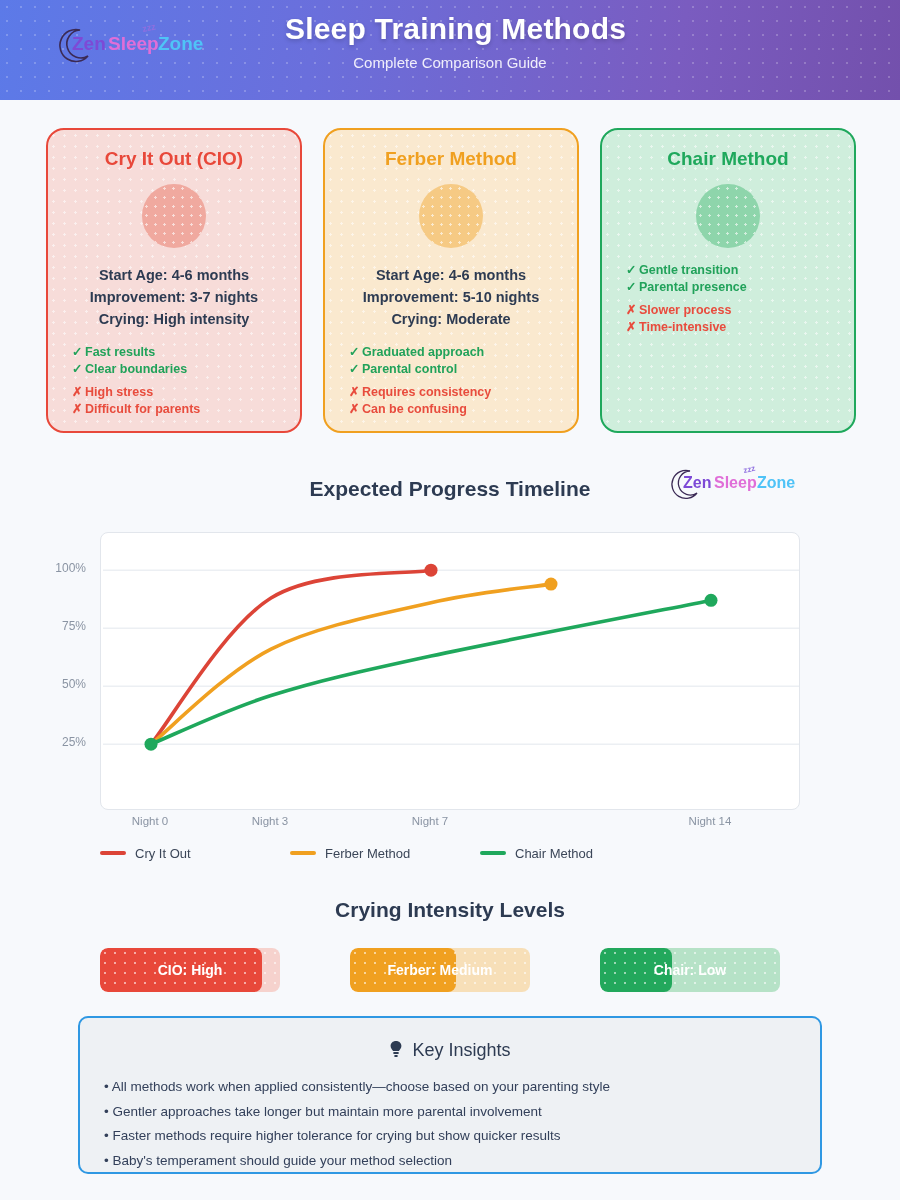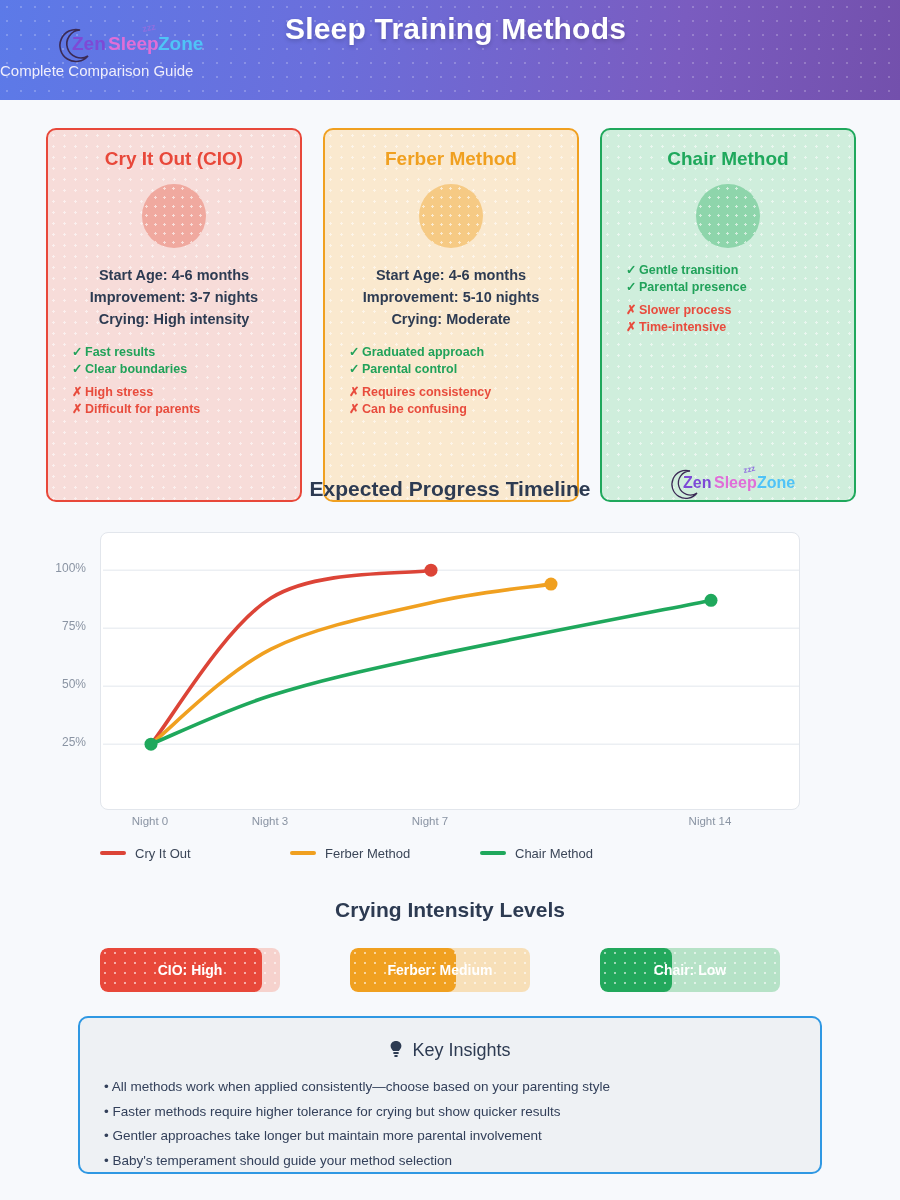--- a/index.html
+++ b/index.html
@@ -32,38 +32,38 @@
     position: absolute; left: 0; right: 0; top: 12px;
     text-align: center;
     color: #ffffff;
     font-size: 30px; font-weight: bold;
     letter-spacing: .2px;
     text-shadow: 0 2px 4px rgba(0,0,0,.18);
     margin-left: 11px;
   }
   .header-sub {
     position: absolute; left: 0; right: 0; top: 54px;
-    text-align: left;
+    text-align: center;
     color: #f0eefb;
-    font-size: 15px; font-weight: normal; margin-top: 8px;
+    font-size: 15px; font-weight: normal;
   }
 
   
   .logo-svg { display: block; overflow: visible; }
 
   
   .cards {
     position: absolute; top: 128px; left: 46px;
     width: 810px; height: 323px;
     display: flex; justify-content: space-between;
   }
   .card {
     position: relative;
-    width: 256px; height: 374px;
-    border-radius: 10px;
+    width: 256px; height: 305px;
+    border-radius: 18px;
     border: 2px solid;
     overflow: hidden;
     padding-top: 18px;
   }
   .card-dots {
     position: absolute; inset: 0;
     background-image: radial-gradient(rgba(255,255,255,0.55) 1px, transparent 1.1px);
     background-size: 11px 11px;
     pointer-events: none;
   }
@@ -364,19 +364,19 @@
         <svg width="14" height="18" viewBox="0 0 14 18">
           <path d="M7 1 C3.7 1 1.6 3.3 1.6 6 C1.6 8.1 3.2 9.6 4.1 11 L9.9 11 C10.8 9.6 12.4 8.1 12.4 6 C12.4 3.3 10.3 1 7 1 Z" fill="#2d3b52"></path>
           <rect x="4.4" y="12" width="5.2" height="2" fill="#2d3b52"></rect>
           <rect x="5.2" y="15" width="3.6" height="2" rx="1" fill="#2d3b52"></rect>
         </svg>
       </span>
       <span>Key Insights</span>
     </div>
     <div class="insights-list">
       <div class="insight-row"><span>•</span> <span>All methods work when applied consistently—choose based on your parenting style</span></div>
+      <div class="insight-row"><span>•</span> <span>Gentler approaches take longer but maintain more parental involvement</span></div>
       <div class="insight-row"><span>•</span> <span>Faster methods require higher tolerance for crying but show quicker results</span></div>
-      <div class="insight-row"><span>•</span> <span>Gentler approaches take longer but maintain more parental involvement</span></div>
       <div class="insight-row"><span>•</span> <span>Baby's temperament should guide your method selection</span></div>
     </div>
   </div>
 
 </div>
 
 </body></html>

